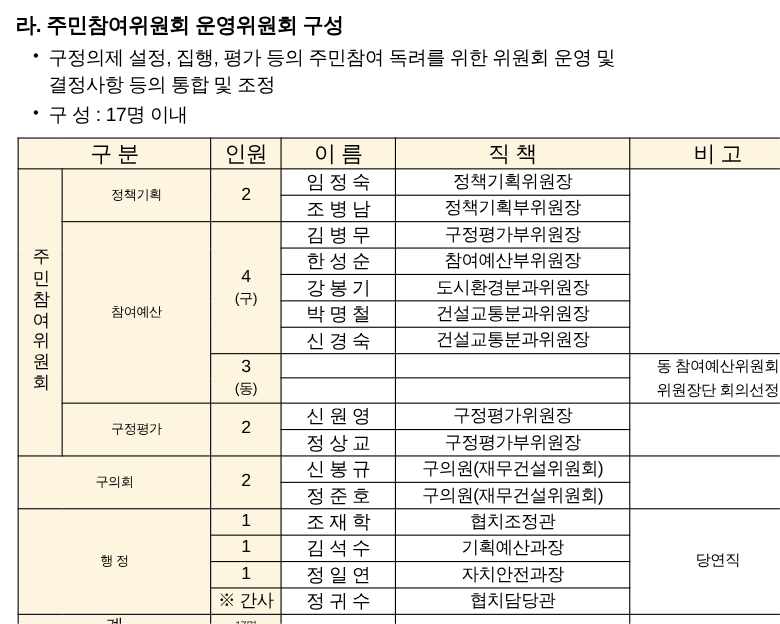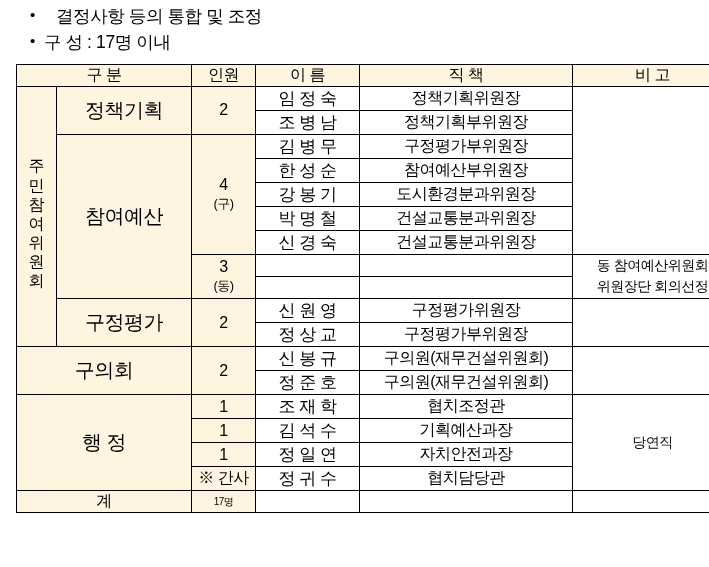--- a/index.html
+++ b/index.html
@@ -42,54 +42,54 @@
     width: 14px;
     flex: 0 0 14px;
     font-size: 15px;
     line-height: 1.5;
   }
   .bullet-text {
     flex: 1 1 auto;
   }
   .bullet-text .line2 {
     display: block;
-    margin-left: 12px;
+    margin-left: 0px;
   }
   table.committee {
     border-collapse: collapse;
     margin: 8px 0 0 16px;
     width: 676px;
     table-layout: fixed;
     font-size: 15px;
   }
   table.committee td, table.committee th {
     border: 1px solid #000000;
     padding: 0;
     height: 21px;
     text-align: center;
     vertical-align: middle;
     letter-spacing: -0.5px;
     font-weight: normal;
   }
   thead td {
     background: #fdf5e0;
     font-weight: bold;
-    font-size: 16px;
+    font-size: 20px;
     height: 25px;
     letter-spacing: 1px;
   }
   td.vgroup {
     background: #fdf5e0;
     font-weight: normal;
     font-size: 16px;
     letter-spacing: 0px;
   }
   td.sub {
     background: #fdf5e0;
-    font-size: 20px;
+    font-size: 12px;
   }
   td.count {
     background: #fdf5e0;
     font-size: 16px;
   }
   td.total-label {
     background: #fdf5e0;
     font-weight: bold;
     font-size: 16px;
     letter-spacing: 2px;
@@ -130,25 +130,27 @@
   }
   .memo-marker {
     font-size: 12.5px;
   }
 </style>
 </head>
 <body>
 
 <div class="page">
 
+  <div class="heading">라. 주민참여위원회 운영위원회 구성</div>
 
   <div class="bullets">
     <div class="bullet-row">
       <span class="bullet-dot">•</span>
       <span class="bullet-text">
+        <span>구정의제 설정, 집행, 평가 등의 주민참여 독려를 위한 위원회 운영 및</span>
         <span class="line2">결정사항 등의 통합 및 조정</span>
       </span>
     </div>
     <div class="bullet-row">
       <span class="bullet-dot">•</span>
       <span class="bullet-text">
         <span>구   성 : 17명 이내</span>
       </span>
     </div>
   </div>

